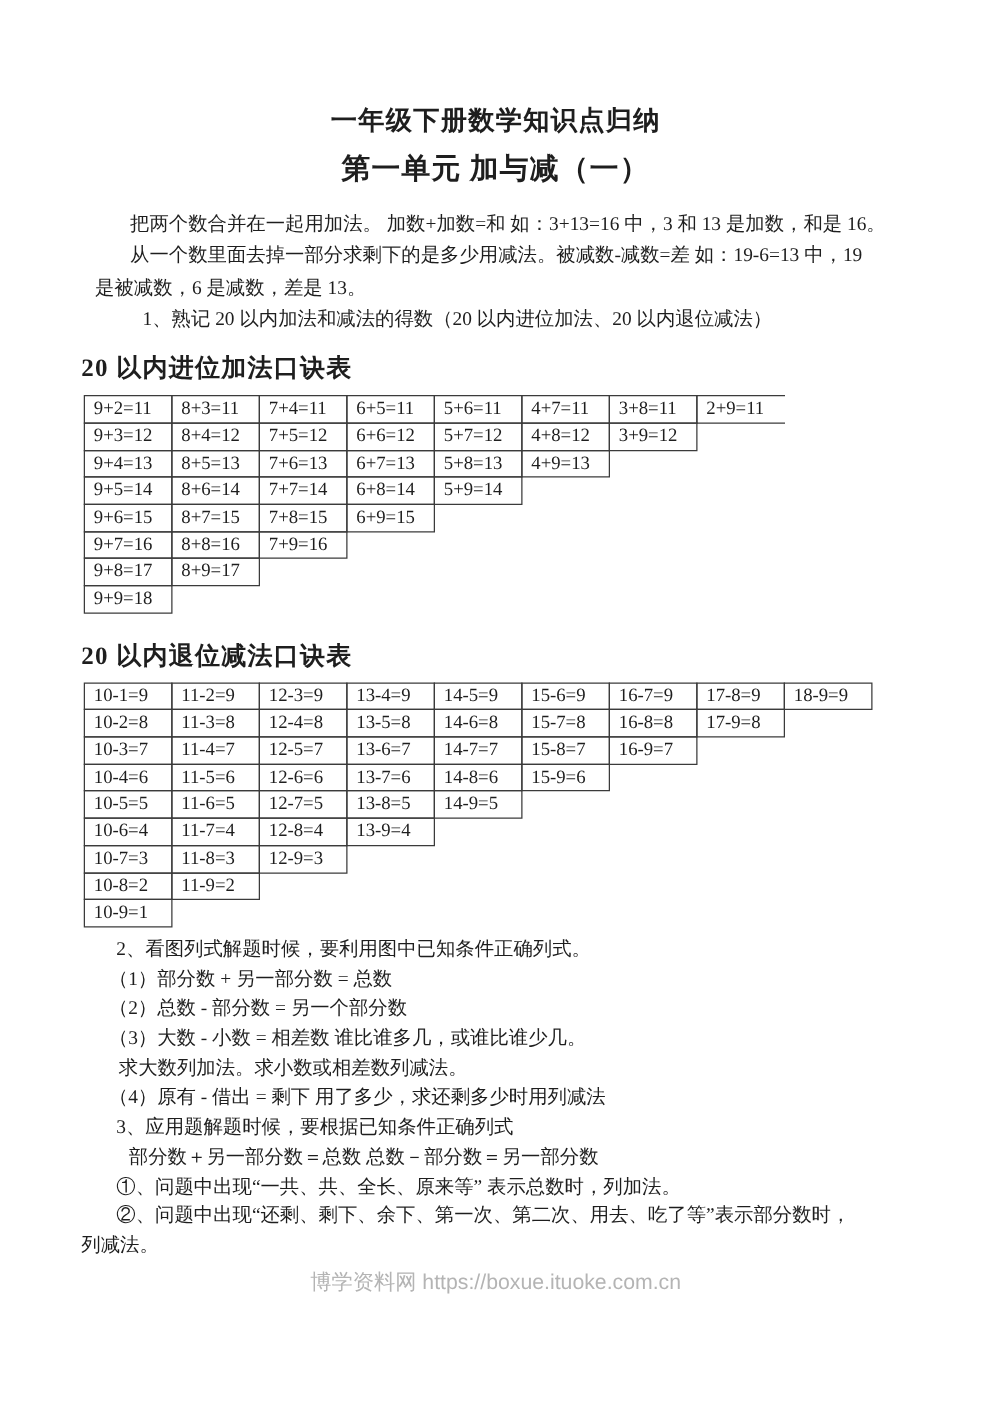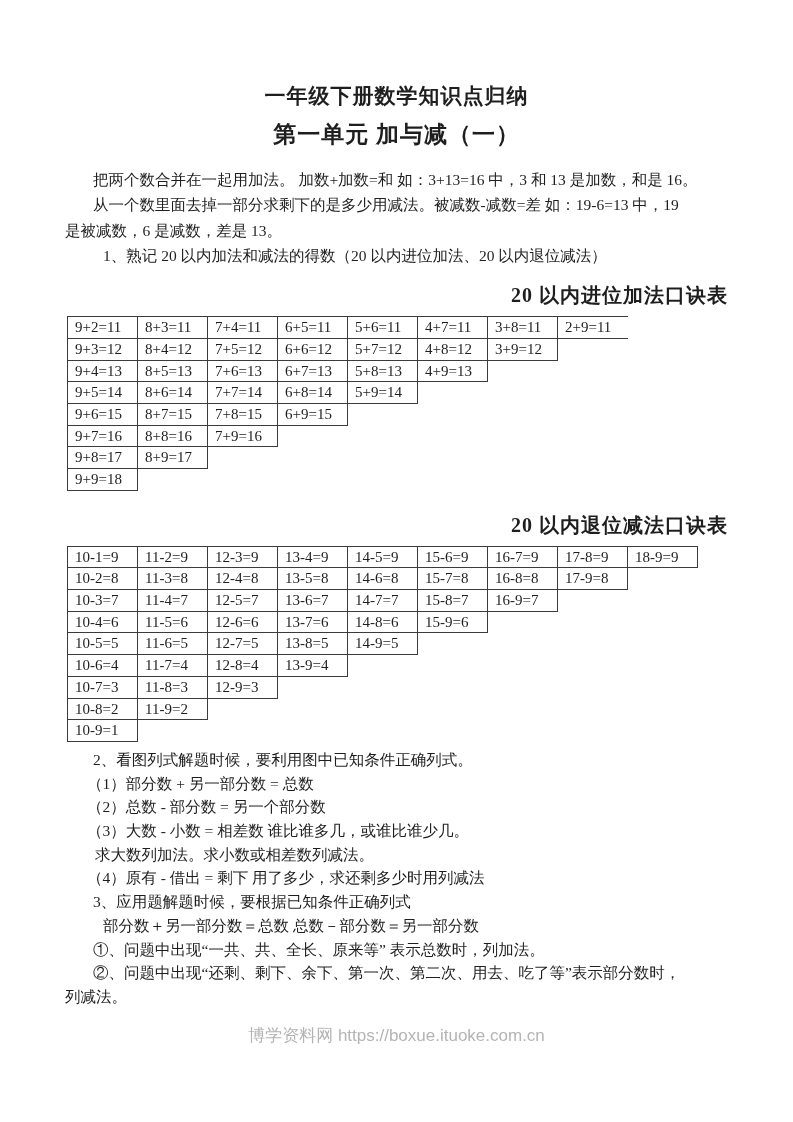--- a/index.html
+++ b/index.html
@@ -10,49 +10,49 @@
   }
   .page{width:793px;height:794px;position:relative;box-sizing:border-box;padding:0 65px;}
   .doc-title{
     text-align:center;font-size:21px;font-weight:bold;letter-spacing:1px;
     padding-top:84px;margin:0;line-height:24px;
   }
   .doc-subtitle{
     text-align:center;font-size:23px;font-weight:bold;letter-spacing:1px;
     margin:13px 0 0 0;line-height:27px;
   }
-  .textblock{margin-top:19px;}
+  .textblock{margin-top:19px;margin-left:11px;}
   .textblock .text-line{font-size:15.5px;line-height:25.3px;white-space:nowrap;}
   .notesblock{margin-top:6px;}
   .notesblock .text-line{font-size:15.5px;line-height:23.7px;white-space:nowrap;}
   .ind0{padding-left:0;}
   .ind1{padding-left:28px;}
   .ind2{padding-left:22px;}
   .ind3{padding-left:30px;}
   .ind4{padding-left:38px;}
   .table-title{
-    text-align:right;font-size:20px;font-weight:bold;letter-spacing:1px;
+    text-align:left;font-size:20px;font-weight:bold;letter-spacing:1px;
     margin:0;line-height:23px;
   }
   .tt-add{margin-top:16px;}
   .tt-sub{margin-top:23px;}
   .eq-table{margin-top:9px;margin-left:2px;}
   .trow{display:flex;}
   .trow + .trow{margin-top:-1px;}
   .tcell{
     box-sizing:border-box;width:71px;height:22.7px;
     border:1px solid #3b3b3b;margin-right:-1px;
     font-size:15px;line-height:21px;padding-left:7px;
     white-space:nowrap;overflow:visible;
   }
   
   #add-table .trow:first-child .tcell:last-child{border-right:none;}
   .footer{
     text-align:center;color:#b4b4b4;font-size:17px;line-height:22px;
-    margin-top:16px;
+    margin-top:6px;
     font-family:"Liberation Sans","DejaVu Sans",sans-serif;
   }
 </style>
 </head>
 <body>
 
 <div class="page">
 
   <h1 class="doc-title">一年级下册数学知识点归纳</h1>
 

